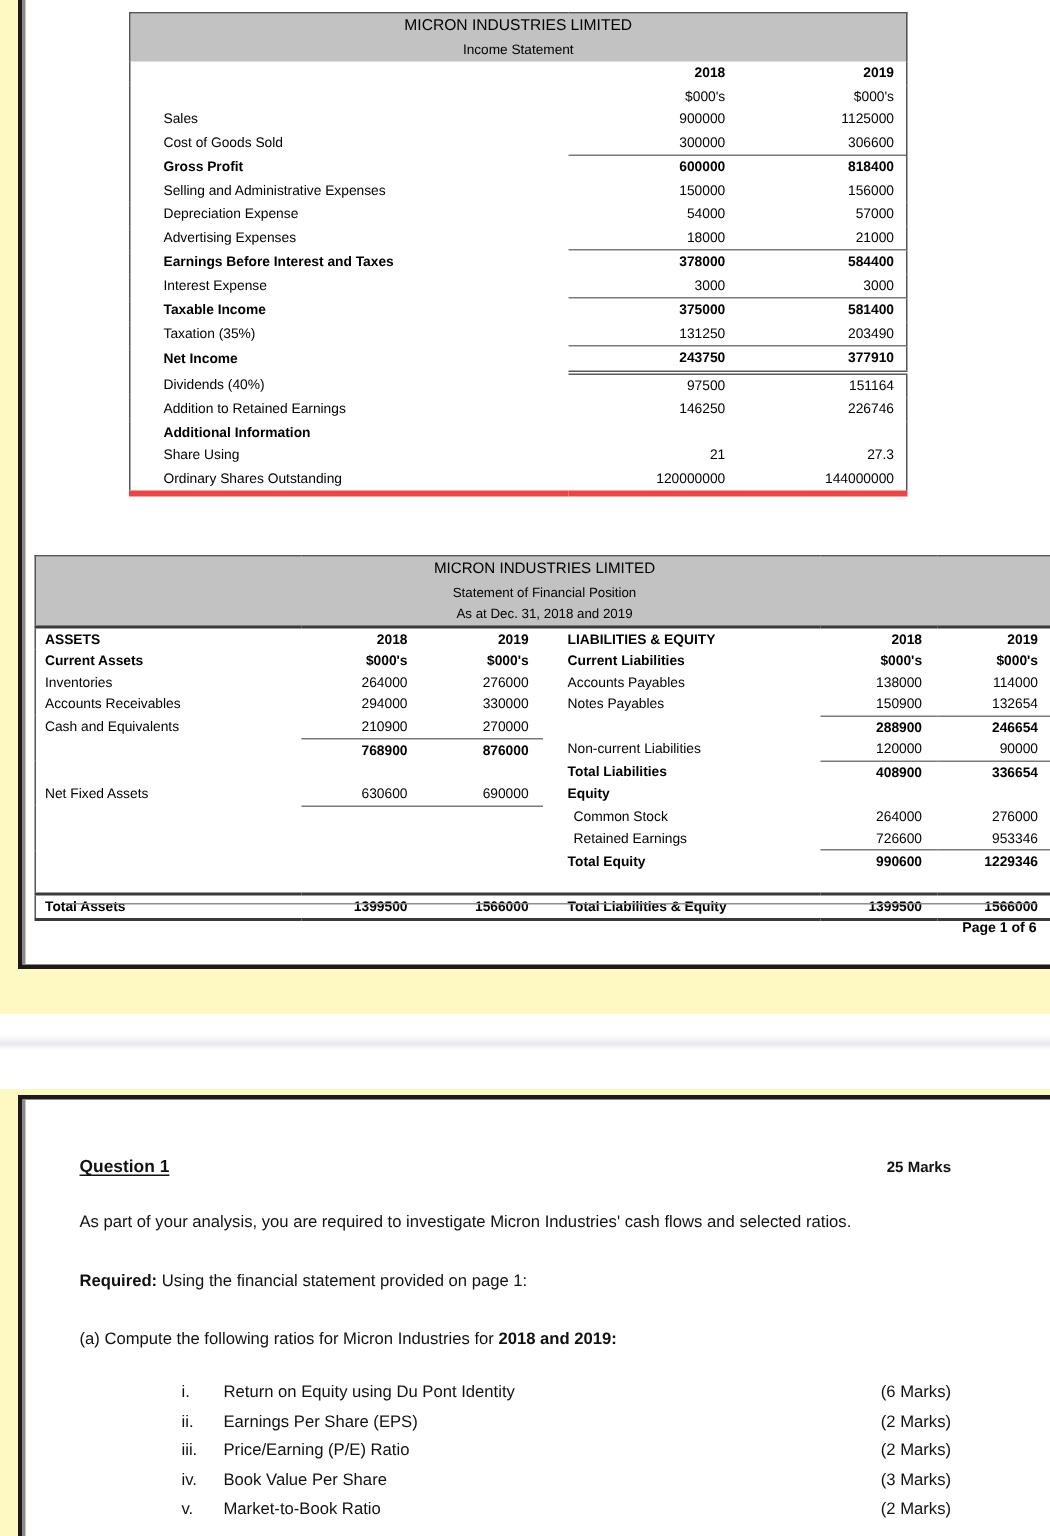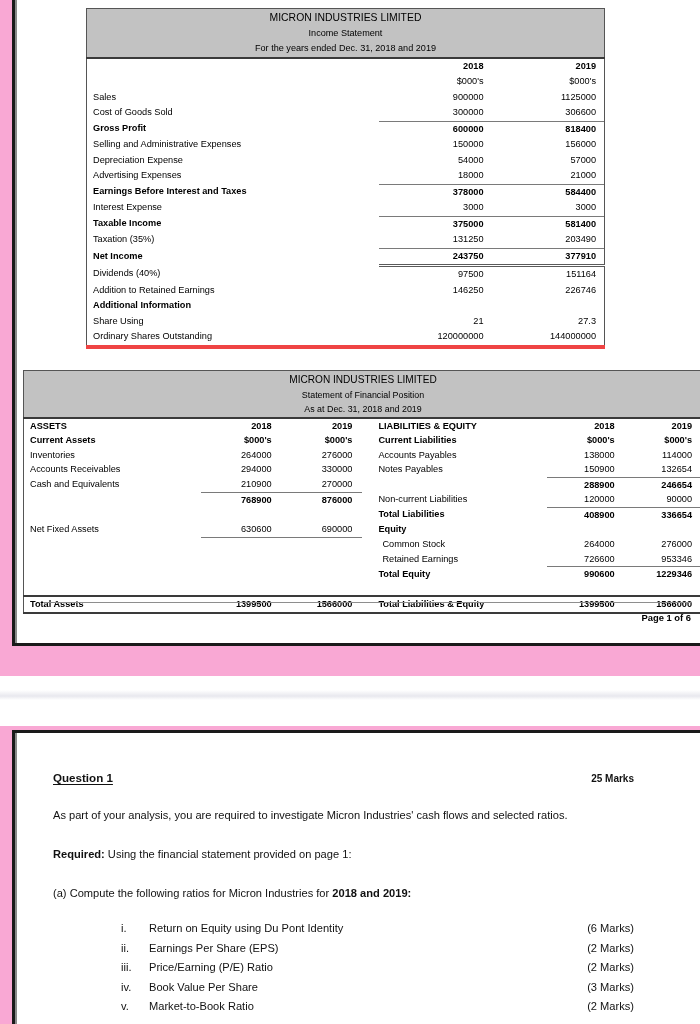--- a/index.html
+++ b/index.html
@@ -7,21 +7,21 @@
     margin: 0; padding: 0;
     width: 700px; height: 1024px;
     background: #ffffff;
     font-family: "Liberation Sans", sans-serif;
     -webkit-font-smoothing: antialiased;
   }
   .screen {
     position: relative;
     width: 700px; height: 1024px;
     overflow: hidden;
-    background: #f9a8d4;
+    background: #fef9c3;
   }
 
   
   .page {
     position: absolute;
     background: #ffffff;
     border: 1px solid #d8d8d8;
     box-shadow: 2px 2px 0 0 #111, 0 0 0 1px #111;
   }
   .page-1 {
@@ -85,21 +85,21 @@
     text-align: center;
     font-weight: bold;
     border-left: 1px solid #555;
     border-right: 1px solid #555;
   }
   .is-head tr:first-child td { border-top: 1px solid #555; font-size: 10.4px; padding-top:1px;}
   .is-head tr:nth-child(2) td { font-size: 9.1px; }
   .is-head tr:nth-child(3) td { font-size: 9.1px; border-bottom: 2px solid #3a3a3a; }
 
   .is-body td { border-left: 0; border-right: 0; }
-  .is-body td.lbl { padding-left: 6px; text-align: left; }
+  .is-body td.lbl { padding-left: 22px; text-align: left; }
   .is-body td.num { text-align: right; padding-right: 8px; }
   .is-body tr td:first-child { border-left: 1px solid #555; }
   .is-body tr td:last-child  { border-right: 1px solid #555; }
   .is-body tr.bold td { font-weight: bold; }
   td.rule-top { border-top: 1px solid #7a7a7a; }
   td.rule-dbl { border-bottom: 3px double #5a5a5a; }
   .is-body tr.last td { border-bottom: 4px solid #ef4444; }
 
   
   .bs-wrap {
@@ -212,23 +212,20 @@
             <col class="c-lbl">
             <col class="c-y">
             <col class="c-y">
           </colgroup>
         <tbody class="is-head">
           <tr>
             <td colspan="3">MICRON INDUSTRIES LIMITED</td>
           </tr>
           <tr>
             <td colspan="3">Income Statement</td>
-          </tr>
-          <tr>
-            <td colspan="3">For the years ended Dec. 31, 2018 and 2019</td>
           </tr>
         </tbody>
         <tbody class="is-body" id="is-body">
             <tr class="bold">
               <td class="lbl"></td>
               <td class="num">2018</td>
               <td class="num">2019</td>
             </tr>
             <tr>
               <td class="lbl"></td>

